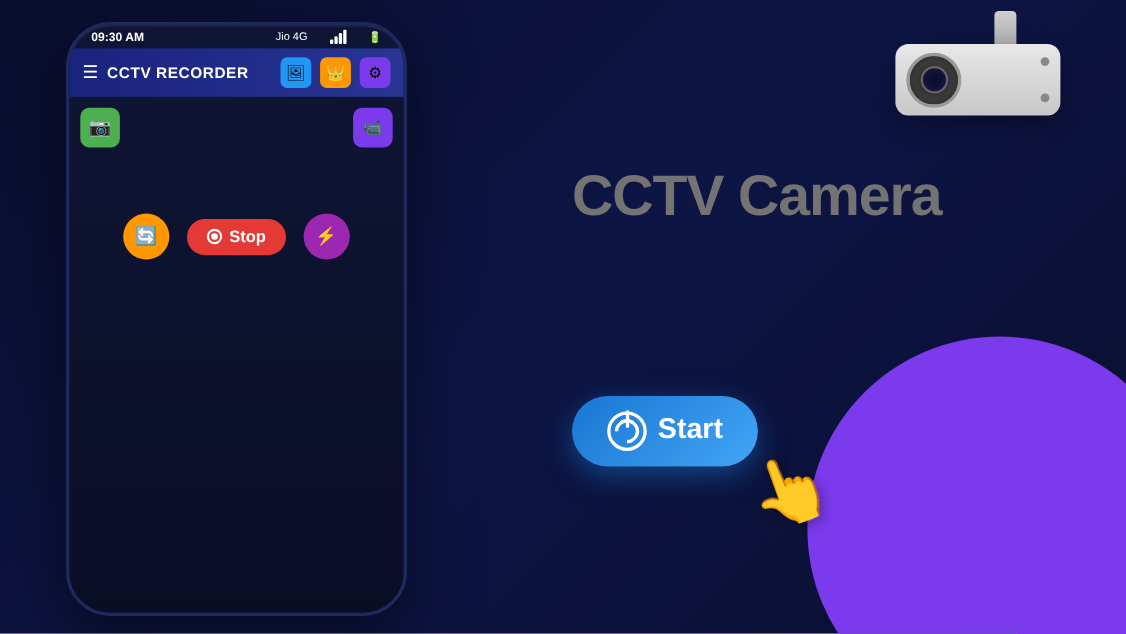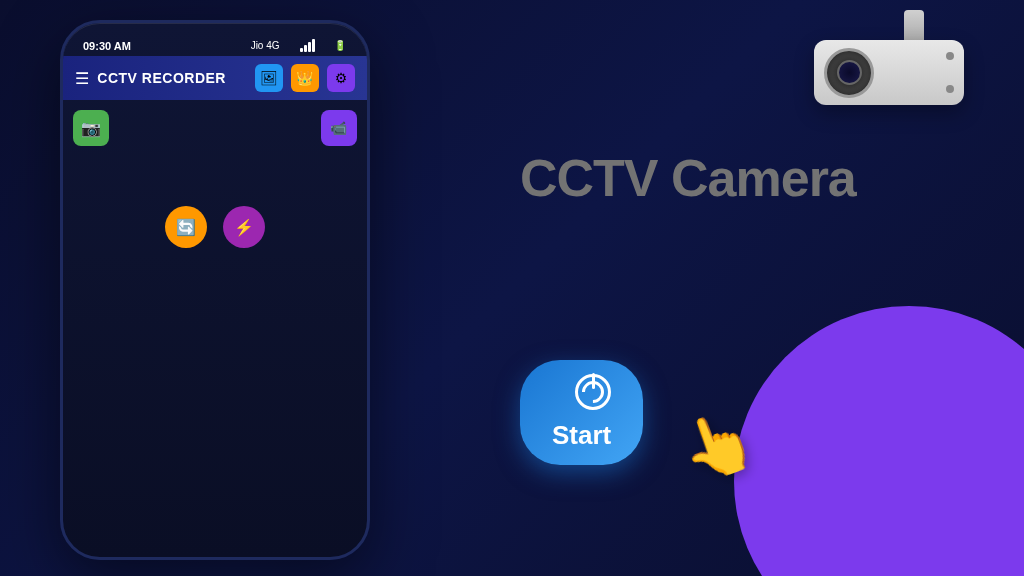--- a/index.html
+++ b/index.html
@@ -41,21 +41,21 @@
       position: relative;
       overflow: hidden;
       box-shadow: 0 20px 60px rgba(0,0,0,0.5), inset 0 1px 0 rgba(255,255,255,0.1);
     }
 
     
     .status-bar {
       display: flex;
       justify-content: space-between;
       align-items: center;
-      padding: 16px 20px 4px;
+      padding: 4px 20px 4px;
       color: white;
       font-size: 11px;
     }
     .status-time { font-weight: 600; }
     .status-right { display: flex; align-items: center; gap: 20px; font-size: 10px; }
     .signal-bars { display: flex; gap: 1px; align-items: flex-end; }
     .signal-bar { width: 3px; background: white; border-radius: 1px; }
 
     
     .app-header {
@@ -302,28 +302,27 @@
       position: absolute;
       left: 520px;
       top: 360px;
       z-index: 3;
     }
     .start-btn {
       background: linear-gradient(135deg, #1976d2, #42a5f5);
       border-radius: 40px;
       padding: 14px 32px;
       display: flex;
-      align-items: flex-end;
+      align-items: flex-start;
       gap: 10px;
       color: white;
       font-size: 26px;
       font-weight: 700;
       box-shadow: 0 8px 25px rgba(25, 118, 210, 0.5);
       cursor: pointer;
-      flex-direction: column;
     }
     .power-icon {
       width: 36px;
       height: 36px;
       border: 3px solid white;
       border-radius: 50%;
       display: flex;
       align-items: center;
       justify-content: center;
       position: relative;
@@ -406,20 +405,26 @@
         <div class="top-btn-purple">
           <span>📹</span>
         </div>
       </div>
 
 
       <div class="bottom-controls">
         <div class="ctrl-btn refresh">
           <span>🔄</span>
         </div>
+        <div class="stop-btn">
+          <div class="stop-dot">
+            <div class="stop-dot-inner"></div>
+          </div>
+          <span>Stop</span>
+        </div>
         <div class="ctrl-btn lightning">
           <span>⚡</span>
         </div>
       </div>
     </div>
   </div>
 </div>
 
 <div class="camera-wrapper">
   <div class="camera-3d">

